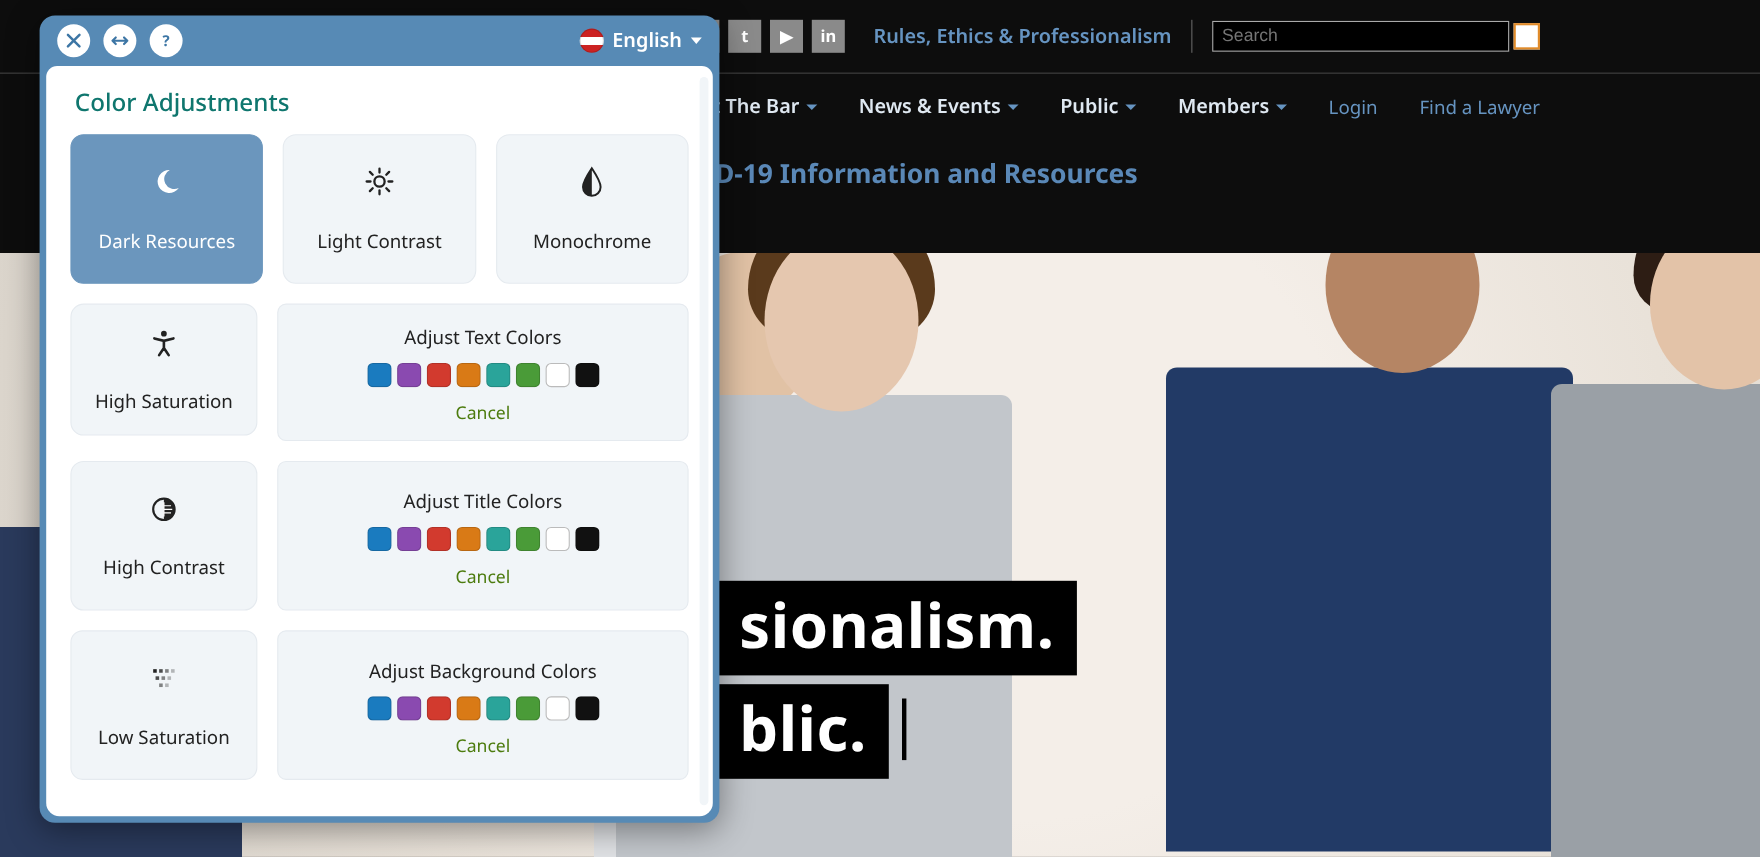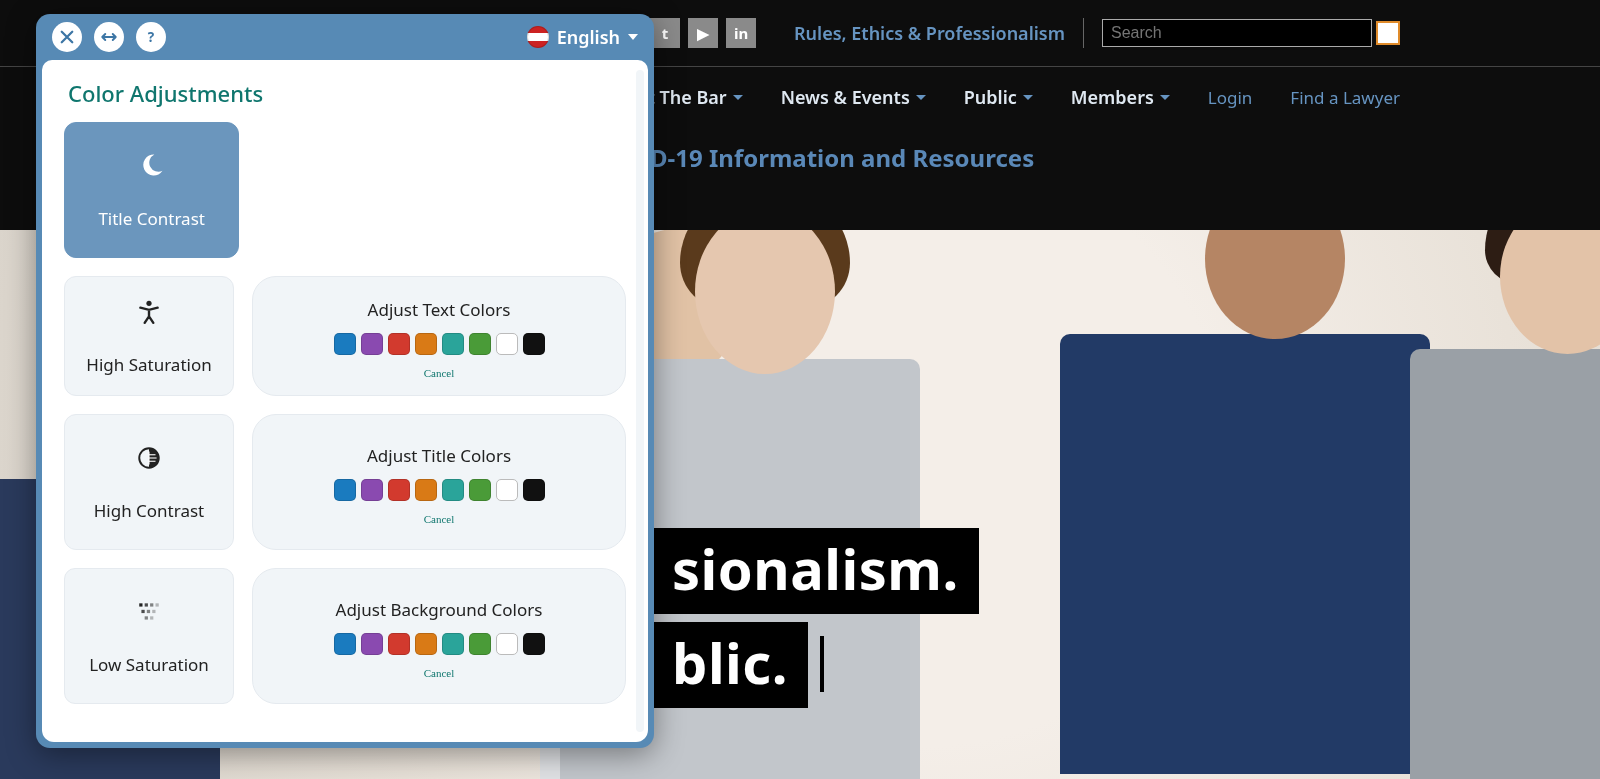--- a/index.html
+++ b/index.html
@@ -29,21 +29,21 @@
     }
     .social-icons { display: flex; gap: 8px; }
     .social-icon {
       width: 30px; height: 30px;
       background: #8a8a8a;
       color: #fff;
       display: flex; align-items: center; justify-content: center;
       font-weight: bold; font-size: 15px;
       cursor: pointer;
     }
-    .rules-link { color: #6694c1; font-size: 18px; font-weight: 600; margin-left: 20px; }
+    .rules-link { color: #6694c1; font-size: 18px; font-weight: 600; margin-left: 8px; }
     .divider-v { width: 1px; height: 30px; background: #666; }
     .search-wrap { display: flex; align-items: center; border-radius: 14px; }
     .search-input {
       width: 270px; height: 28px;
       background: #000; border: 1px solid #aaa;
       color: #fff; font-size: 16px; padding: 0 8px;
     }
     .search-btn {
       width: 24px; height: 24px;
       border: 2px solid #e08b2a;
@@ -185,33 +185,33 @@
     .card .ci { font-size: 26px; }
     .card .cl { font-size: 17px; font-weight: 400; }
 
     .row-2col {
       display: grid;
       grid-template-columns: 170px 1fr;
       gap: 18px;
       margin-bottom: 18px;
     }
     .panel-color {
-      background: #f1f5f8; border:1px solid #e5eaef; border-radius: 24px;
+      background: #f1f5f8; border:1px solid #e5eaef; border-radius: 8px;
       display: flex; flex-direction: column; align-items: center; justify-content: center;
       padding: 18px 10px 14px 10px;
       gap: 12px;
       cursor: pointer;
     }
     .panel-color .pc-title { font-size: 17px; color:#222; }
     .swatches { display:flex; gap:5px; }
     .sw {
       width: 22px; height: 22px; border-radius: 5px; cursor: pointer;
       border: 1px solid rgba(0,0,0,.15);
     }
-    .pc-cancel { font-size: 11px; color:#0f766e; cursor: pointer; font-family: Liberation Serif, serif; }
+    .pc-cancel { font-size: 16px; color:#4d7c0f; cursor: pointer; }
 
     
     .fake-scroll {
       position: absolute; right: 4px; top: 10px; bottom: 10px; width: 8px;
       background: #f1f5f8; border-radius: 4px;
     }
   </style>
 </head>
 <body>
 
@@ -315,21 +315,48 @@
     <div class="fake-scroll"></div>
     <div class="section-title">Color Adjustments</div>
 
     <div class="cards-row">
       <div class="card active">
         <span class="ci">
           <svg width="28" height="28" viewBox="0 0 24 24">
               <path d="M14 3 a9 9 0 1 0 7 14 a7 7 0 0 1 -7 -14z" fill="#fff"></path>
             </svg>
         </span>
-        <span class="cl">Title Contrast</span>
+        <span class="cl">Dark Resources</span>
+      </div>
+      <div class="card">
+        <span class="ci">
+          <svg width="28" height="28" viewBox="0 0 24 24">
+              <circle cx="12" cy="12" r="4" fill="none" stroke="#222" stroke-width="1.8"></circle>
+              <g stroke="#222" stroke-width="1.8" stroke-linecap="round">
+                <line x1="12" y1="2" x2="12" y2="5"></line>
+                <line x1="12" y1="19" x2="12" y2="22"></line>
+                <line x1="2" y1="12" x2="5" y2="12"></line>
+                <line x1="19" y1="12" x2="22" y2="12"></line>
+                <line x1="4.5" y1="4.5" x2="6.7" y2="6.7"></line>
+                <line x1="17.3" y1="17.3" x2="19.5" y2="19.5"></line>
+                <line x1="4.5" y1="19.5" x2="6.7" y2="17.3"></line>
+                <line x1="17.3" y1="6.7" x2="19.5" y2="4.5"></line>
+              </g>
+            </svg>
+        </span>
+        <span class="cl">Light Contrast</span>
+      </div>
+      <div class="card">
+        <span class="ci">
+          <svg width="24" height="28" viewBox="0 0 24 28">
+              <path d="M12 2 C6 11 4 15 4 19 a8 8 0 0 0 16 0 c0 -4 -2 -8 -8 -17z" fill="none" stroke="#222" stroke-width="1.8"></path>
+              <path d="M12 2 C6 11 4 15 4 19 a8 8 0 0 0 8 8 V2z" fill="#222"></path>
+            </svg>
+        </span>
+        <span class="cl">Monochrome</span>
       </div>
     </div>
 
     <div id="rows">
         <div class="row-2col">
           <div class="card" style="height: 120px;">
             <span class="ci"><svg width="26" height="26" viewBox="0 0 24 24">
                 <circle cx="12" cy="4" r="2.4" fill="#222"></circle>
                 <path d="M4 8 l8 2 l8 -2 M12 10 v6 M12 16 l-4 6 M12 16 l4 6" stroke="#222" stroke-width="2.2" fill="none" stroke-linecap="round"></path>
               </svg></span>

